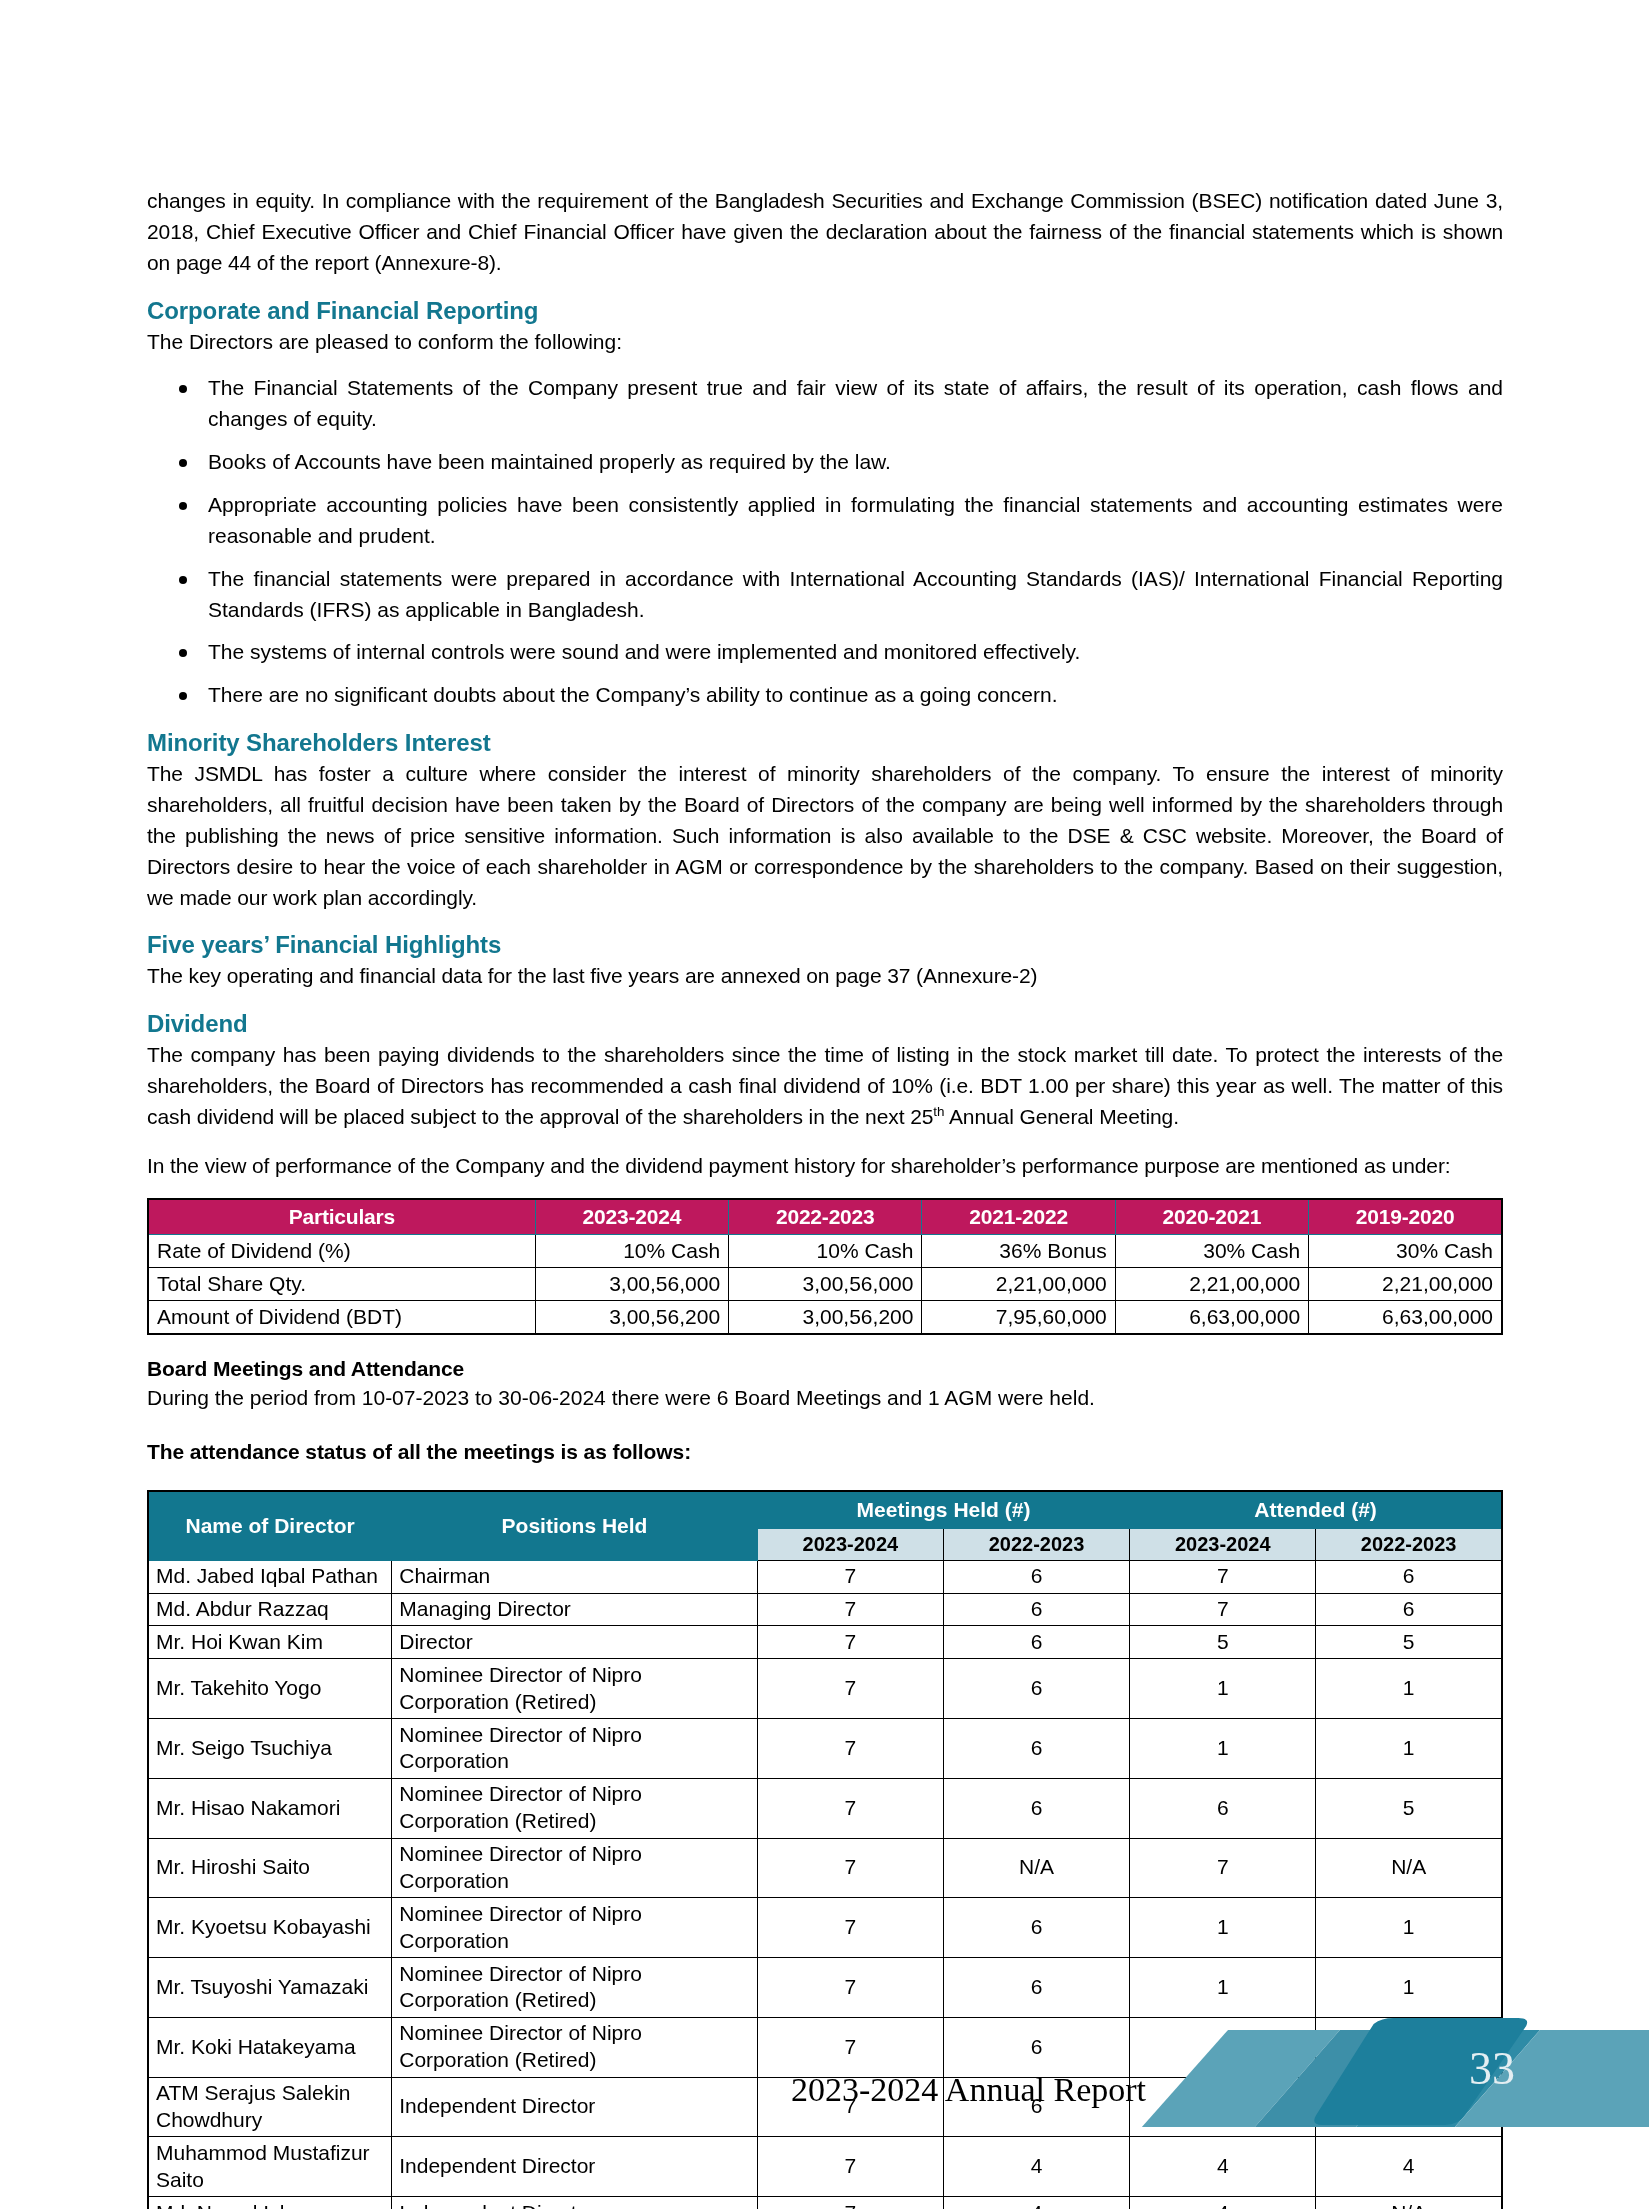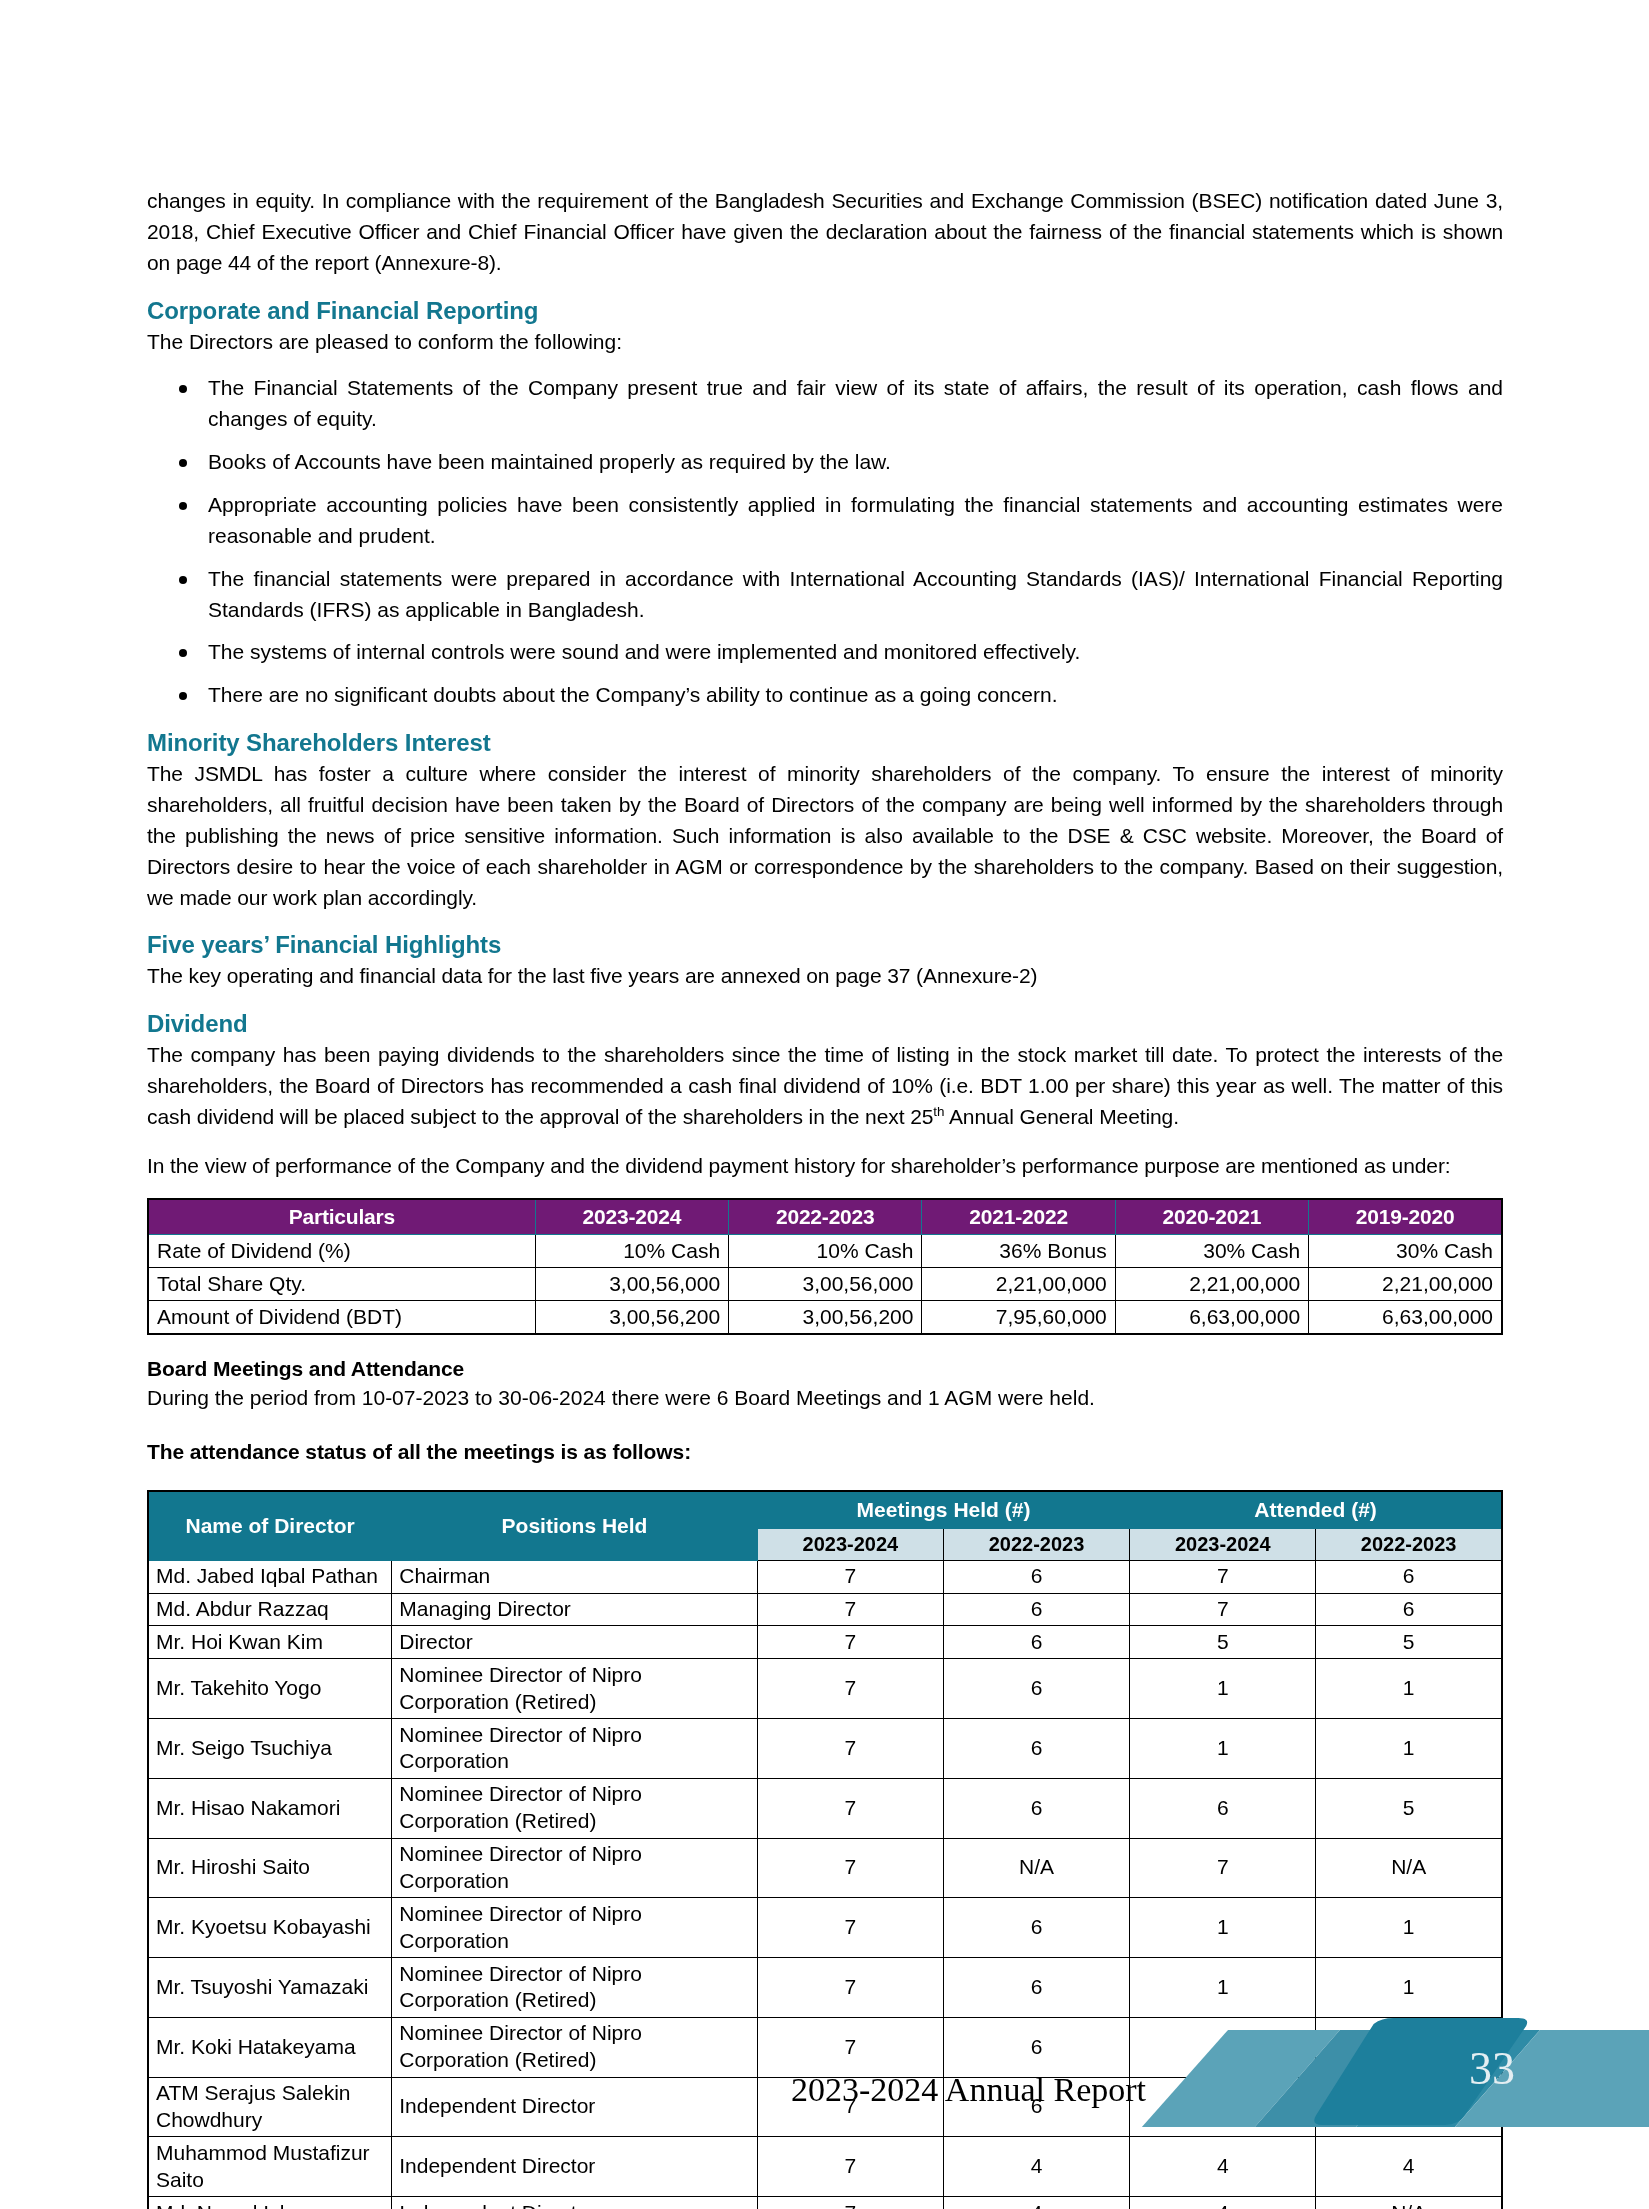--- a/index.html
+++ b/index.html
@@ -87,21 +87,21 @@
   table {
     border-collapse: collapse;
     width: 100%;
     font-size: 21px;
   }
   .tbl-dividend {
     margin-top: 16px;
     border: 2.5px solid #000;
   }
   .tbl-dividend th {
-    background: #701a75;
+    background: #be185d;
     color: #ffffff;
     font-weight: bold;
     text-align: center;
     padding: 5px 8px;
     border: 1px solid #12778f;
     font-size: 21px;
     letter-spacing: -0.2px;
   }
   .tbl-dividend td {
     border: 1.5px solid #000;

